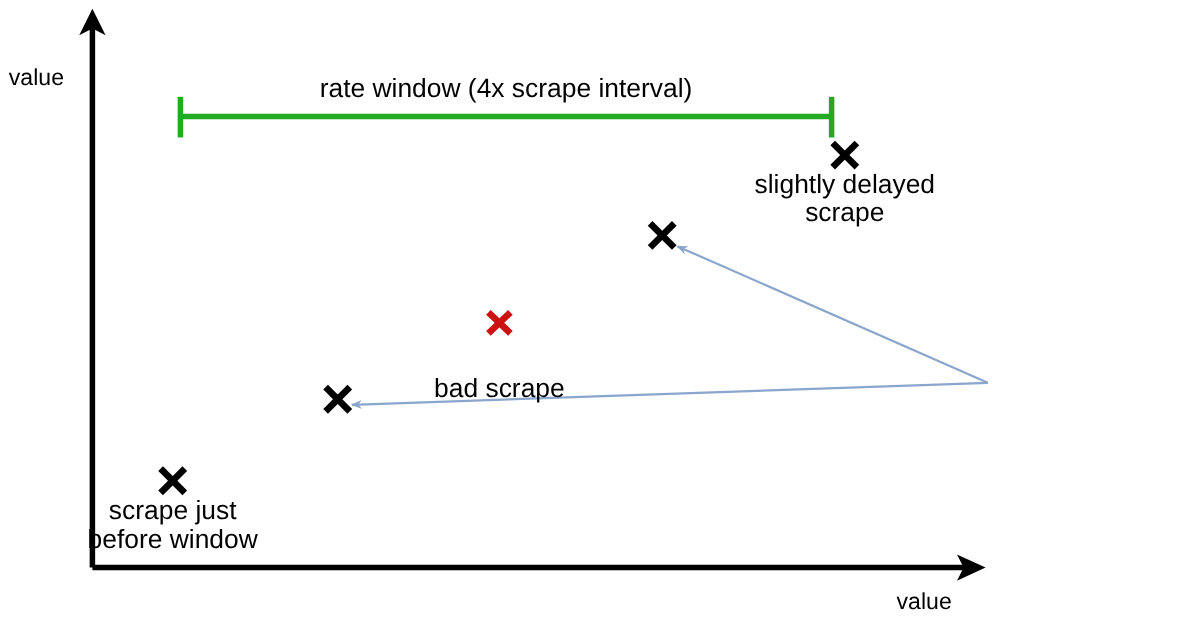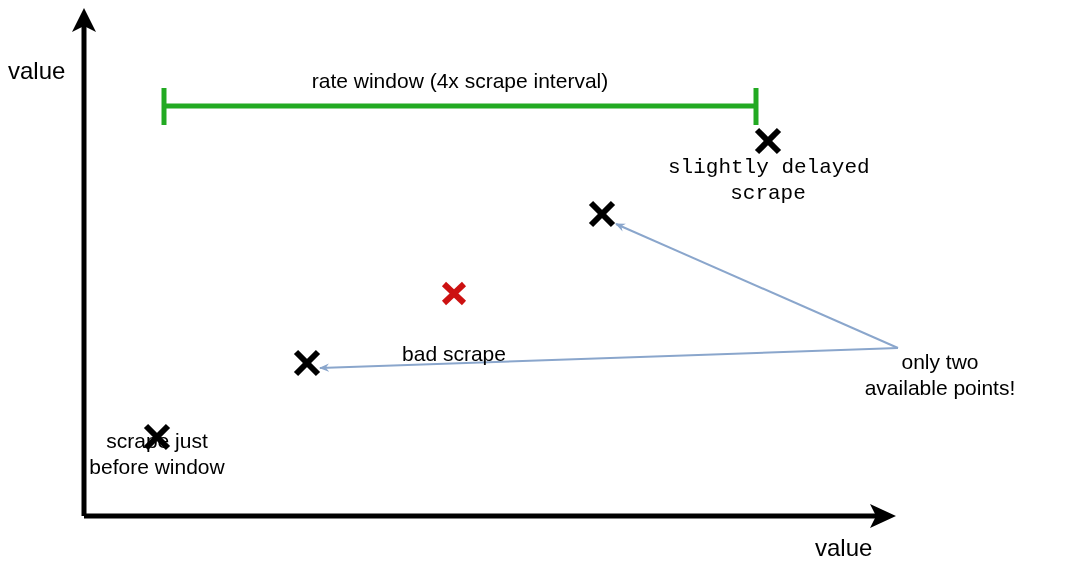--- a/index.html
+++ b/index.html
@@ -19,63 +19,62 @@
     position: absolute;
     left: 0;
     top: 0;
     width: 1080px;
     height: 573px;
   }
   .lbl {
     position: absolute;
     color: #000000;
     font-family: "Liberation Sans", sans-serif;
-    font-size: 21px;
+    font-size: 24px;
     line-height: 26px;
     white-space: pre;
     text-align: center;
   }
   .lbl.axis {
-    font-size: 24px;
+    font-size: 21px;
   }
   #label-value {
     left: 8px;
     top: 58px;
     text-align: left;
   }
   #label-time {
     left: 815px;
     top: 535px;
     text-align: left;
   }
   #label-rate-window {
     left: 163px;
     top: 68px;
     width: 594px;
   }
   #label-slightly-delayed {
     left: 668px;
     top: 155px;
     width: 200px;
-    font-family: Liberation Mono, monospace;
   }
   #label-bad-scrape {
     left: 354px;
     top: 306px;
     width: 200px;
     margin-top: 35px;
   }
   #label-only-two {
     left: 845px;
     top: 349px;
     width: 190px;
   }
   #label-scrape-just-before {
     left: 57px;
-    top: 428px;
+    top: 452px;
     width: 200px;
   }
 </style>
 </head>
 <body>
 
 <div id="stage">
 
   <svg id="diagram-svg" viewBox="0 0 1080 573">
     <defs>
@@ -126,18 +125,16 @@
     </g>
   </svg>
 
   <div class="lbl axis" id="label-value">value</div>
   <div class="lbl axis" id="label-time">value</div>
 
   <div class="lbl" id="label-rate-window">rate window (4x scrape interval)</div>
   <div class="lbl" id="label-slightly-delayed">slightly delayed
 scrape</div>
   <div class="lbl" id="label-bad-scrape">bad scrape</div>
-  <div class="lbl" id="label-only-two">only two
-available points!</div>
   <div class="lbl" id="label-scrape-just-before">scrape just
 before window</div>
 
 </div>
 
 </body></html>

